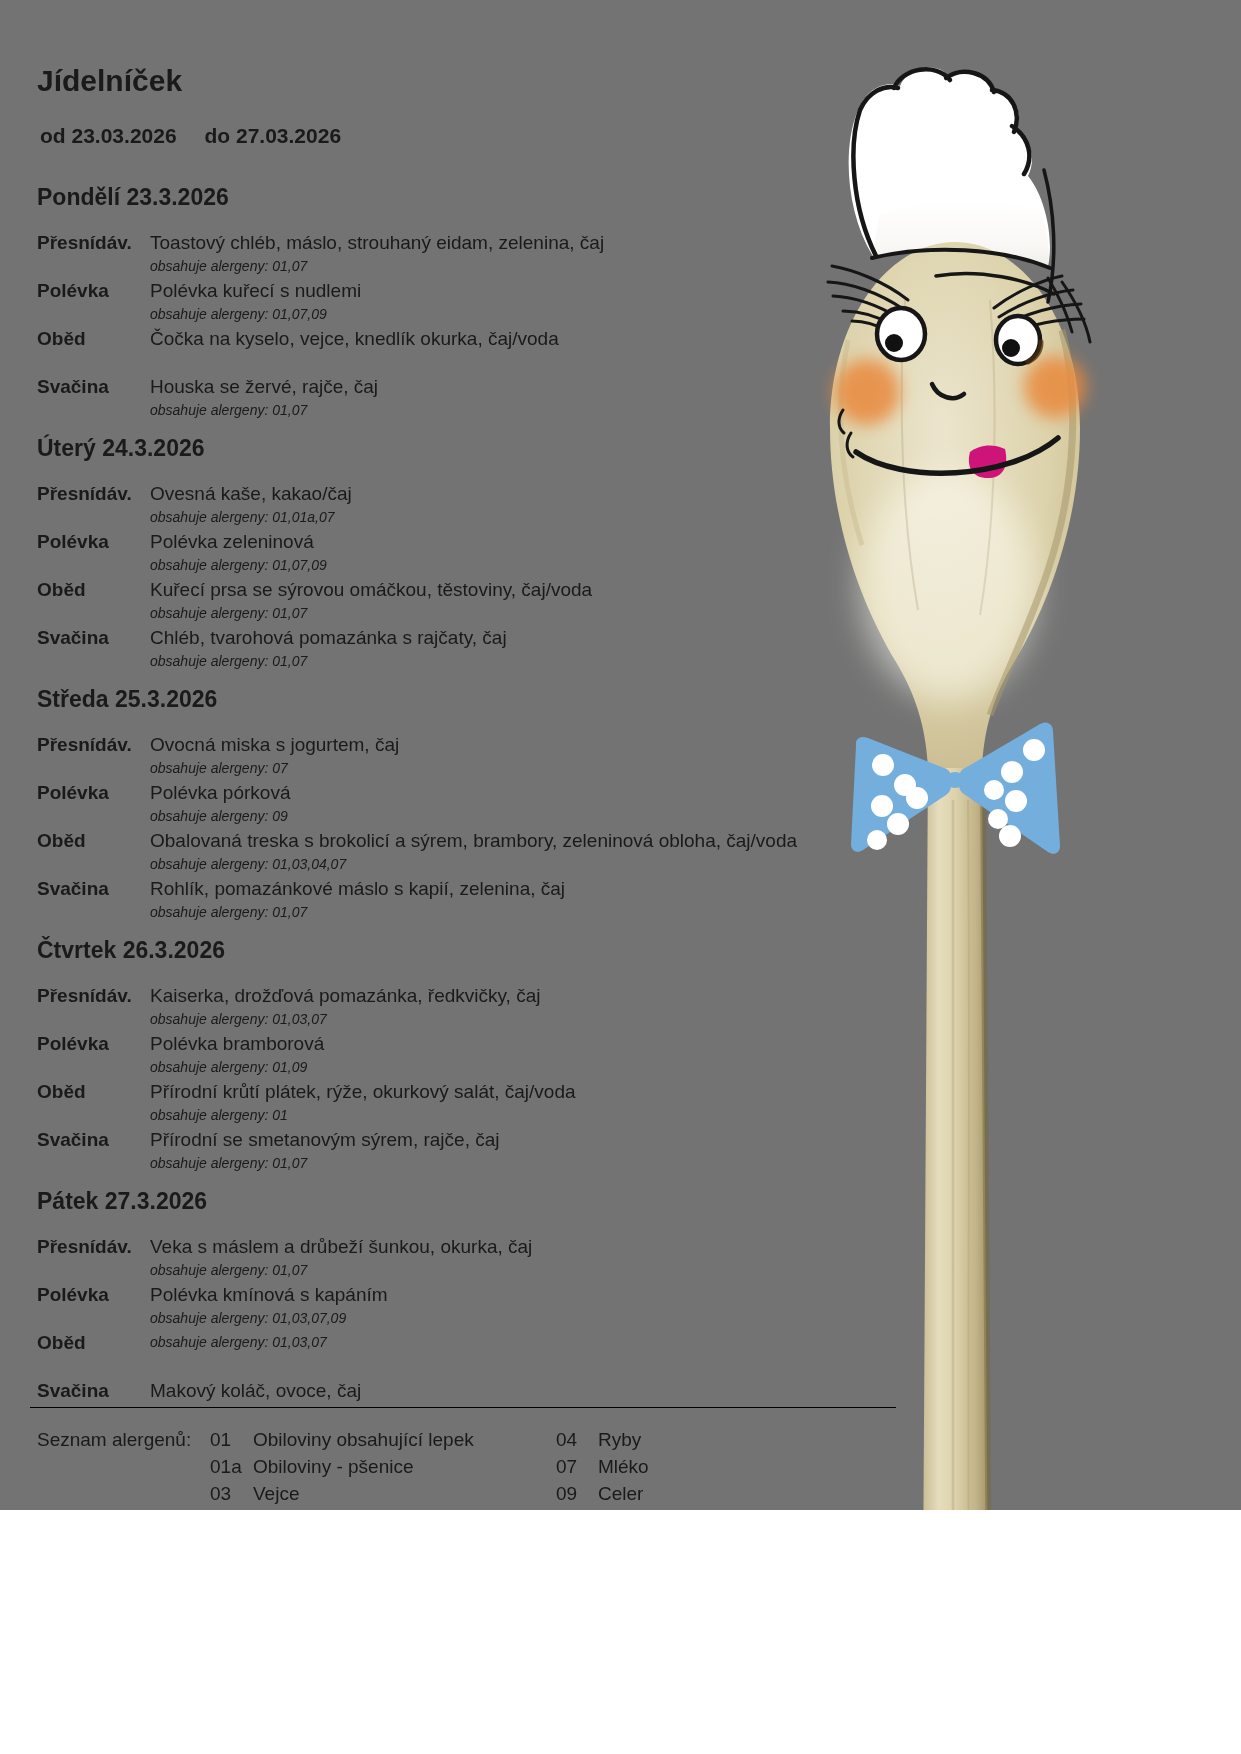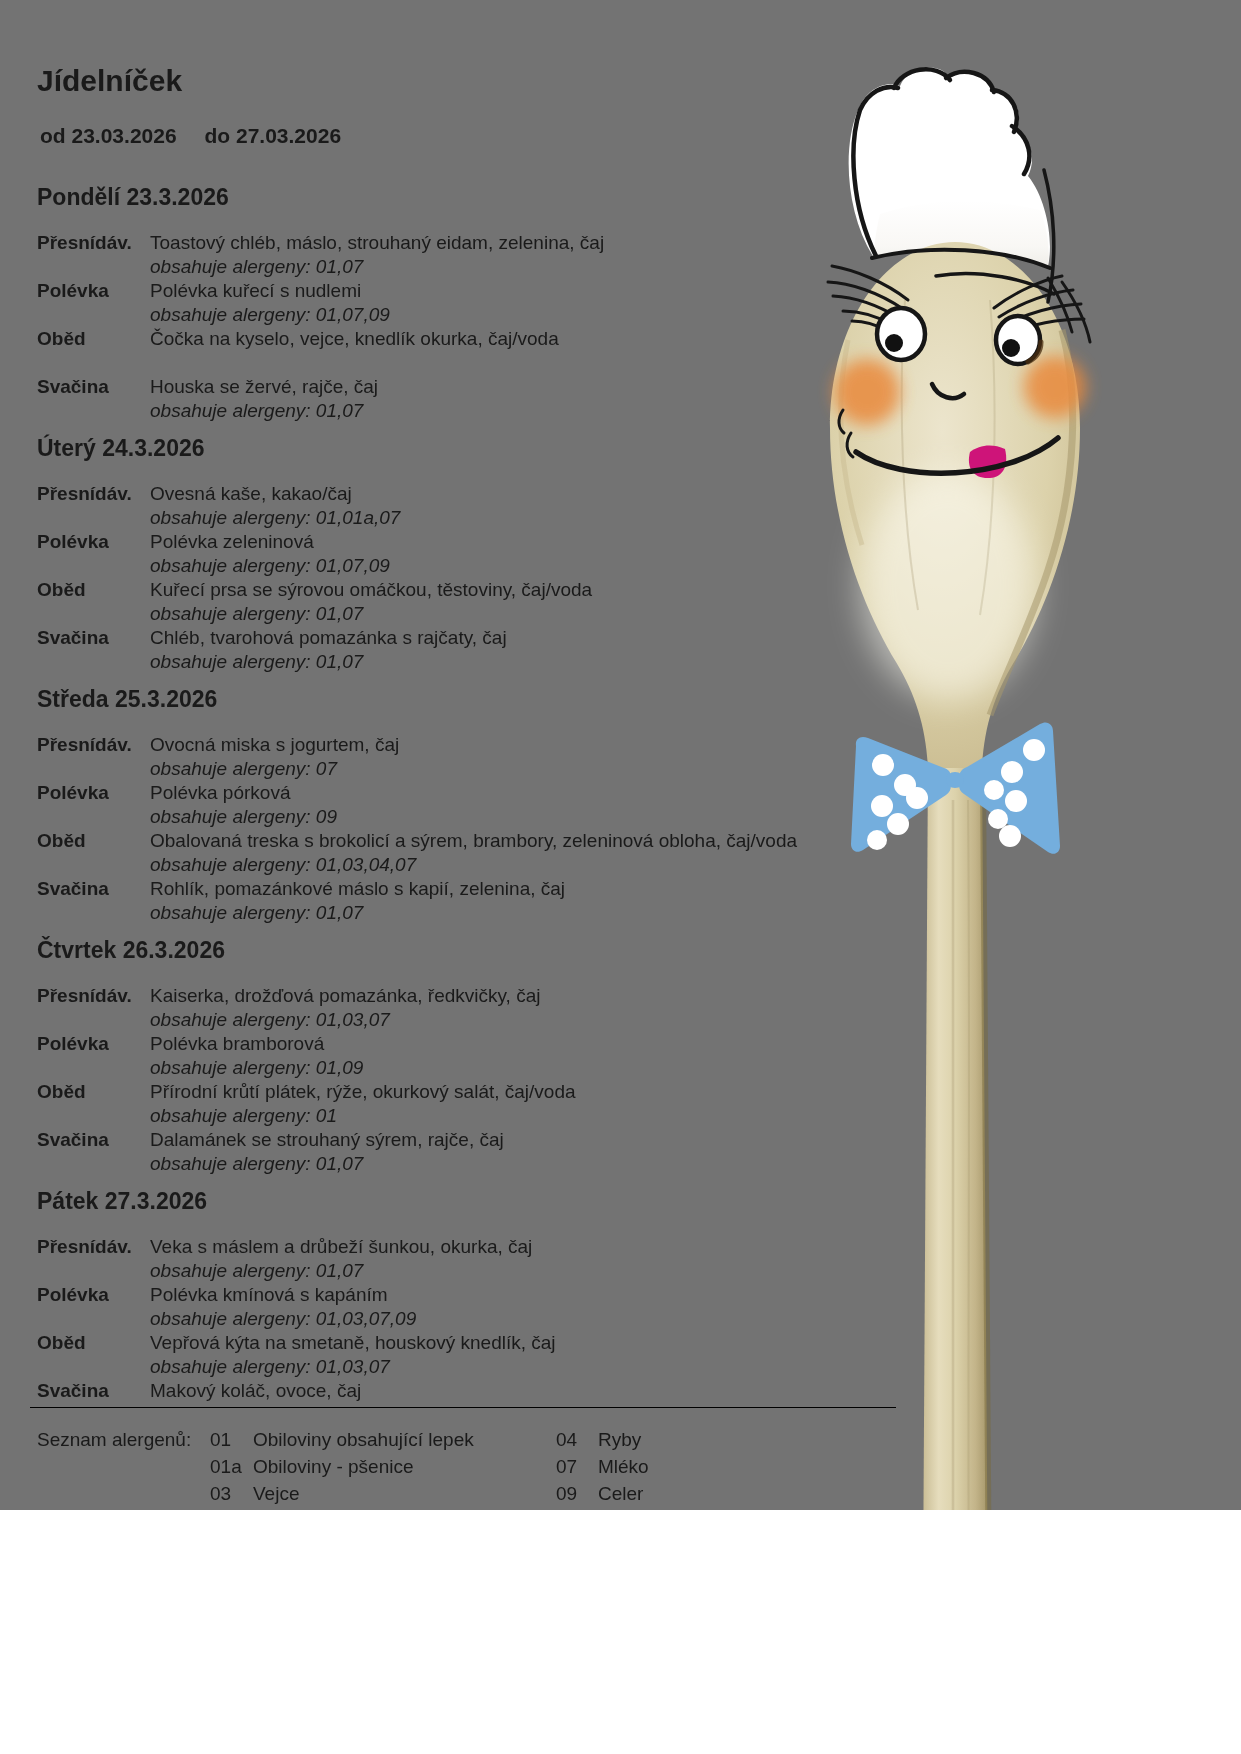--- a/index.html
+++ b/index.html
@@ -10,21 +10,21 @@
   h1{font-size:30px;line-height:33px;font-weight:bold;margin:64px 0 0 0;}
   .daterange{font-size:21px;line-height:25px;font-weight:bold;margin:26px 0 36px 3px;}
   .daterange .do{margin-left:22px;}
   .day{margin-top:12px;}
   .day h2{font-size:23px;line-height:27px;font-weight:bold;margin:0 0 20px 0;}
   .meal{position:relative;min-height:48px;}
   .meal.noallerg{min-height:24px;}
   .meal-label{position:absolute;left:0;top:0;font-size:19px;line-height:24px;font-weight:bold;}
   .meal-body{margin-left:113px;}
   .food{font-size:19px;line-height:24px;white-space:nowrap;}
-  .allergens{font-size:19px;line-height:23px;font-style:italic;white-space:nowrap;}
+  .allergens{font-size:14px;line-height:23px;font-style:italic;white-space:nowrap;}
   .rule{height:0;border-top:1.5px solid #000;width:866px;margin:4px 0 0 -7px;}
   .allergen-table{position:relative;margin-top:18px;height:84px;font-size:19px;}
   .al-title{position:absolute;left:0;top:0;line-height:27px;}
   .al-row{position:relative;height:27px;line-height:27px;}
   .al-code1{position:absolute;left:173px;}
   .al-name1{position:absolute;left:216px;white-space:nowrap;}
   .al-code2{position:absolute;left:519px;}
   .al-name2{position:absolute;left:561px;white-space:nowrap;}
   .footer{font-size:14px;margin-top:46px;}
 </style>
@@ -265,21 +265,21 @@
       <div class="meal">
         <div class="meal-label">Oběd</div>
         <div class="meal-body">
             <div class="food">Přírodní krůtí plátek, rýže, okurkový salát, čaj/voda</div>
         <div class="allergens"><span>obsahuje alergeny:</span> <span>01</span></div>
           </div>
       </div>
       <div class="meal">
         <div class="meal-label">Svačina</div>
         <div class="meal-body">
-            <div class="food">Dalamánek se strouhaný sýrem, rajče, čaj</div>
+            <div class="food">Přírodní se smetanovým sýrem, rajče, čaj</div>
         <div class="allergens"><span>obsahuje alergeny:</span> <span>01,07</span></div>
           </div>
       </div>
     </section>
 
     <section class="day">
       <h2>Pátek 27.3.2026</h2>
       <div class="meal">
         <div class="meal-label">Přesnídáv.</div>
         <div class="meal-body">
@@ -290,21 +290,20 @@
       <div class="meal">
         <div class="meal-label">Polévka</div>
         <div class="meal-body">
             <div class="food">Polévka kmínová s kapáním</div>
         <div class="allergens"><span>obsahuje alergeny:</span> <span>01,03,07,09</span></div>
           </div>
       </div>
       <div class="meal">
         <div class="meal-label">Oběd</div>
         <div class="meal-body">
-            <div class="food">Vepřová kýta na smetaně, houskový knedlík, čaj</div>
         <div class="allergens"><span>obsahuje alergeny:</span> <span>01,03,07</span></div>
           </div>
       </div>
       <div class="meal noallerg">
         <div class="meal-label">Svačina</div>
         <div class="meal-body">
             <div class="food">Makový koláč, ovoce, čaj</div>
           </div>
       </div>
     </section>

